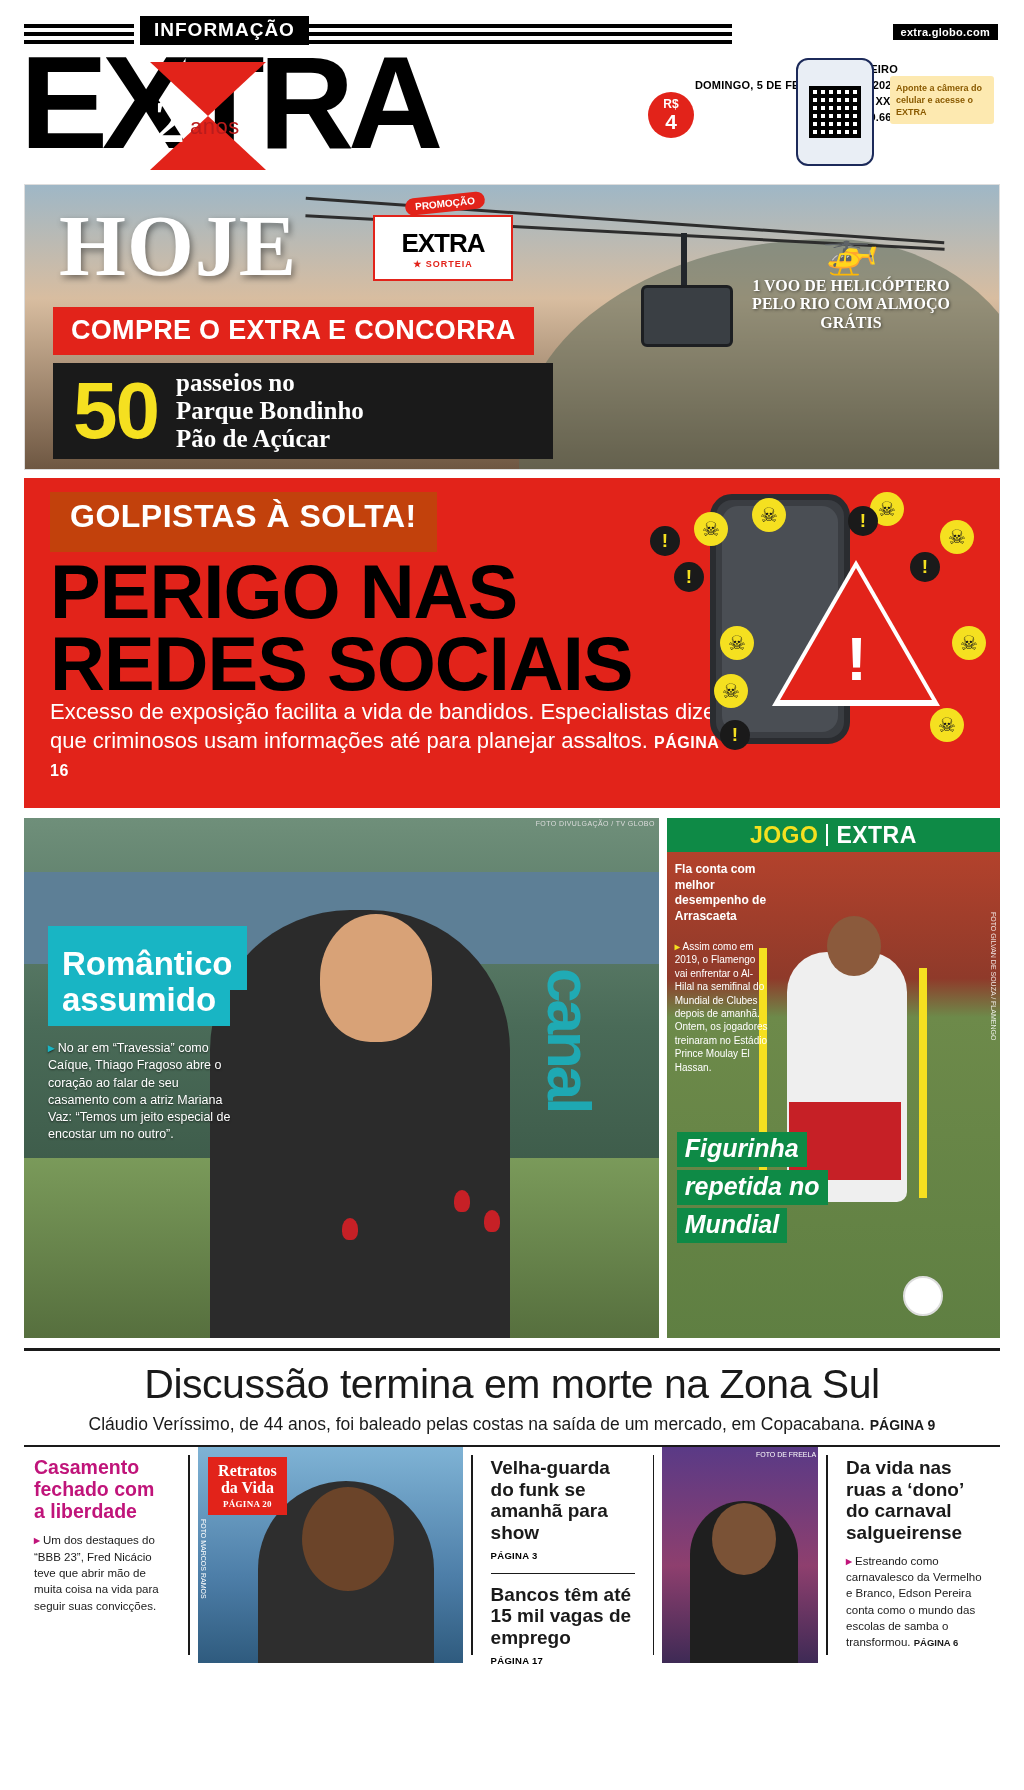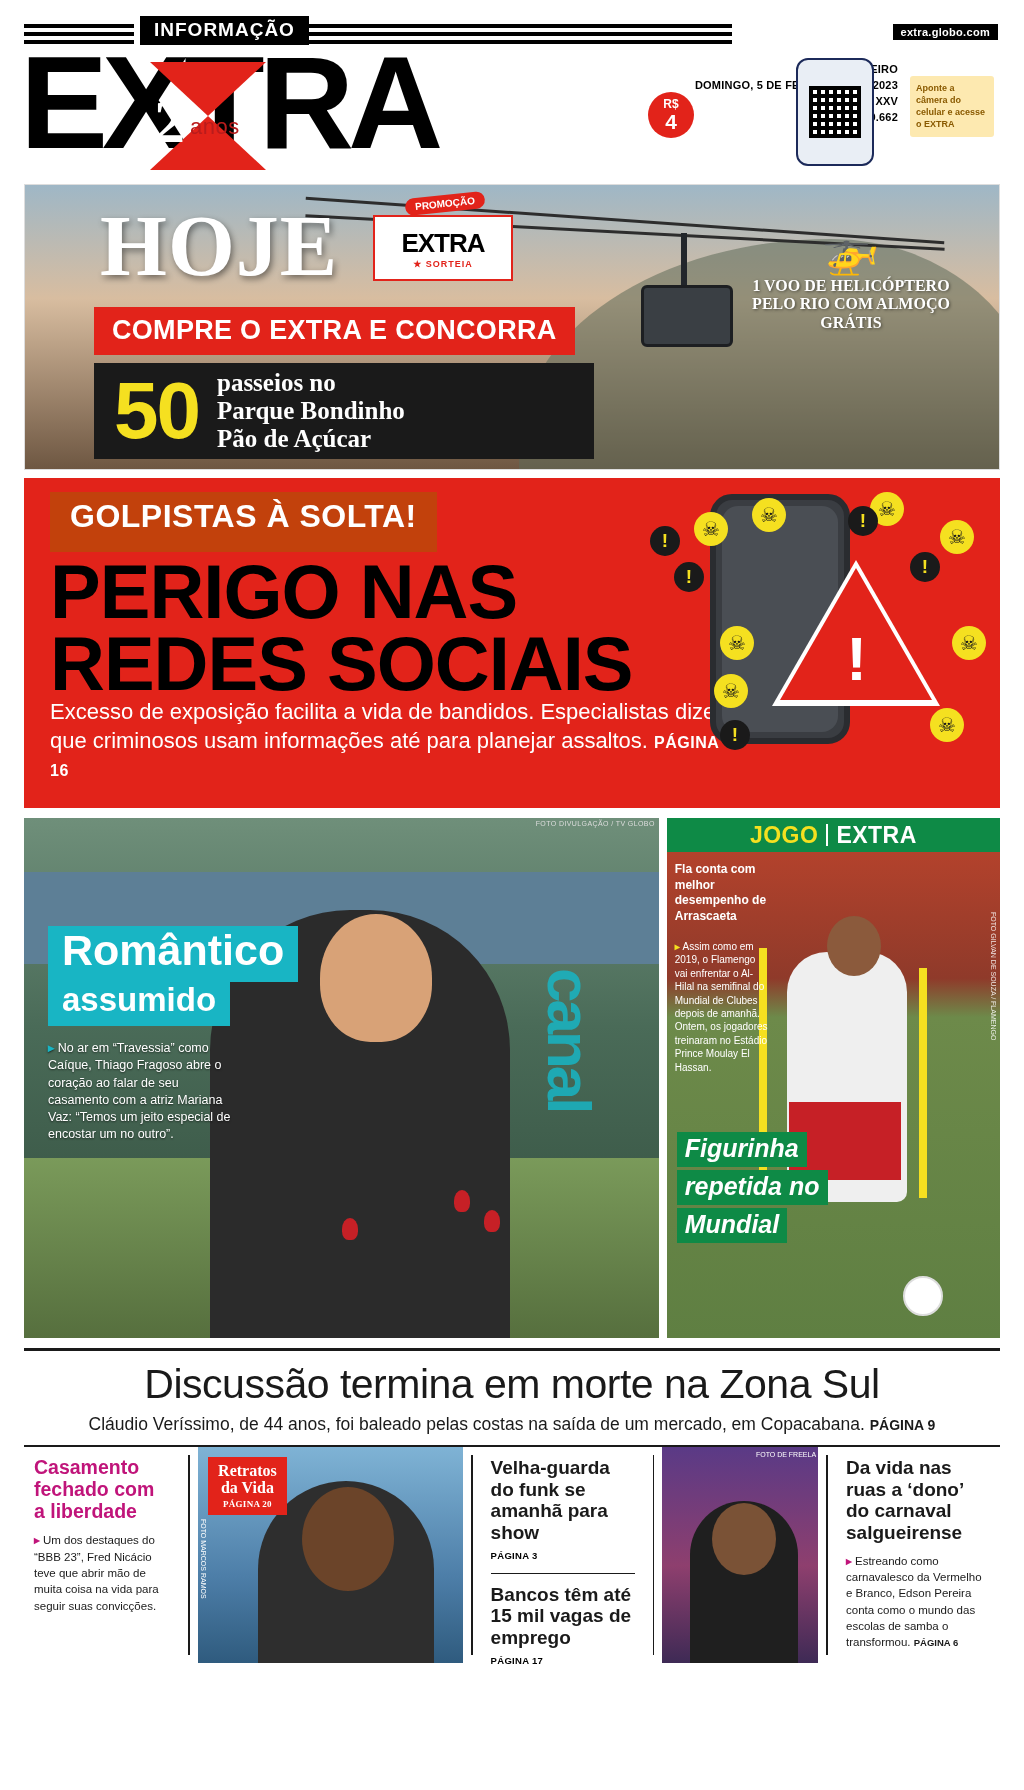--- a/index.html
+++ b/index.html
@@ -77,21 +77,21 @@
     display:flex; align-items:center; justify-content:center;
   }
   .qr {
     width:52px; height:52px;
     background:
       repeating-linear-gradient(90deg,#000 0 4px,#fff 4px 8px),
       repeating-linear-gradient(0deg,#000 0 4px,#fff 4px 8px);
     background-blend-mode: multiply;
   }
   .qr-text {
-    position:absolute; right:30px; top:76px; width:84px;
+    position:absolute; right:30px; top:76px; width:104px;
     font-size:9px; line-height:1.35; color:#8a5a00; font-weight:bold;
     background:#fde9b0; padding:6px 6px; border-radius:3px;
   }
 
   
   .promo {
     position:relative; margin:4px 24px 0 24px; height:286px;
     background: linear-gradient(180deg,#b7c9d3 0%, #cfa98a 45%, #8a6b52 100%);
     overflow:hidden; border:1px solid #ddd;
   }
@@ -112,21 +112,21 @@
   .promo .gondola {
     position:absolute; left:600px; top:48px; width:120px; height:120px;
   }
   .promo .gondola .cabin {
     position:absolute; left:16px; top:52px; width:92px; height:62px;
     background:#3a3f44; border-radius:6px; border:3px solid #1d1f22;
   }
   .promo .gondola .arm {
     position:absolute; left:56px; top:0; width:6px; height:56px; background:#22262b;
   }
-  .promo-left { position:absolute; left:0; top:0; width:560px; height:100%;margin-left:41px; }
+  .promo-left { position:absolute; left:0; top:0; width:560px; height:100%; }
   .hoje {
     position:absolute; left:34px; top:18px;
     font-family:"Liberation Serif", serif; font-weight:bold;
     font-size:86px; color:#fff; letter-spacing:1px; line-height:1;
     text-shadow: 2px 3px 6px rgba(0,0,0,.45);
   }
   .compre {
     position:absolute; left:28px; top:122px;
     background:#e2231a; color:#ffffff; font-weight:bold; font-size:27px;
     padding:8px 18px 9px 18px; letter-spacing:.3px;
@@ -216,21 +216,21 @@
     position:absolute; left:186px; top:92px; width:300px; height:430px;
     background:#2b2b2b; border-radius:140px 140px 0 0;
   }
   .feat-left .head {
     position:absolute; left:296px; top:96px; width:112px; height:128px;
     background:#d8a277; border-radius:50% 50% 45% 45%;
   }
   .credit-top { position:absolute; right:4px; top:2px; font-size:7px; color:#ddd; letter-spacing:.4px;}
   .romantic {
     position:absolute; left:24px; top:108px; background:#18b5c4; color:#fff;
-    font-weight:bold; font-size:43px; padding:0 14px 7px 14px;
+    font-weight:bold; font-size:33px; padding:19px 14px 7px 14px;
   }
   .romantic2 {
     position:absolute; left:24px; top:158px; background:#18b5c4; color:#fff;
     font-weight:bold; font-size:33px; padding:5px 14px 7px 14px;
   }
   .feat-left .blurb {
     position:absolute; left:24px; top:222px; width:192px; color:#fff;
     font-size:12.5px; line-height:1.38; text-shadow:0 1px 2px rgba(0,0,0,.6);
   }
   .feat-left .blurb .arrow { color:#18b5c4; font-weight:bold; }

